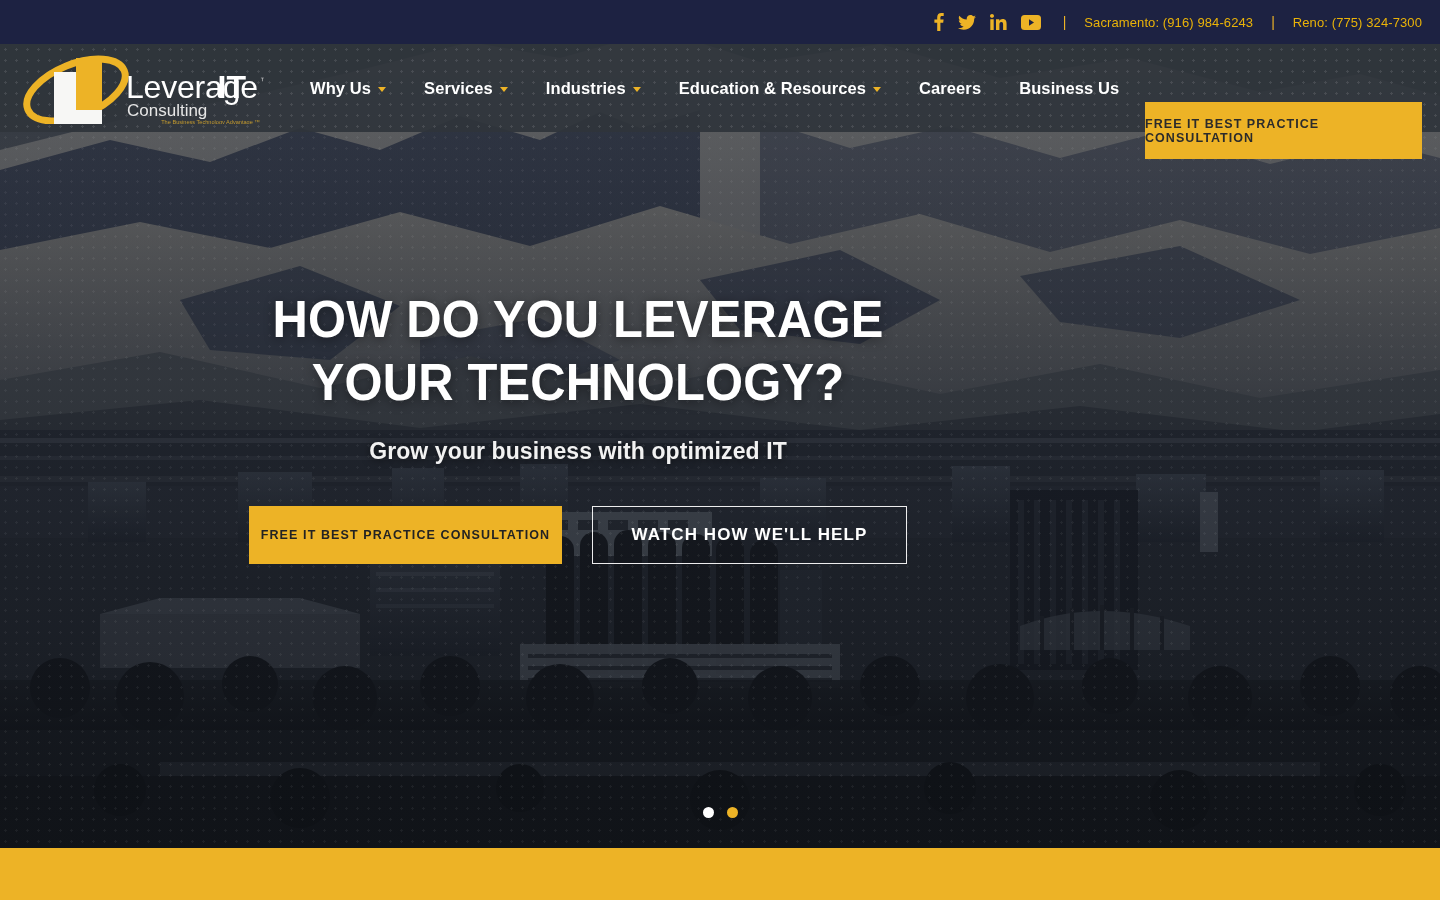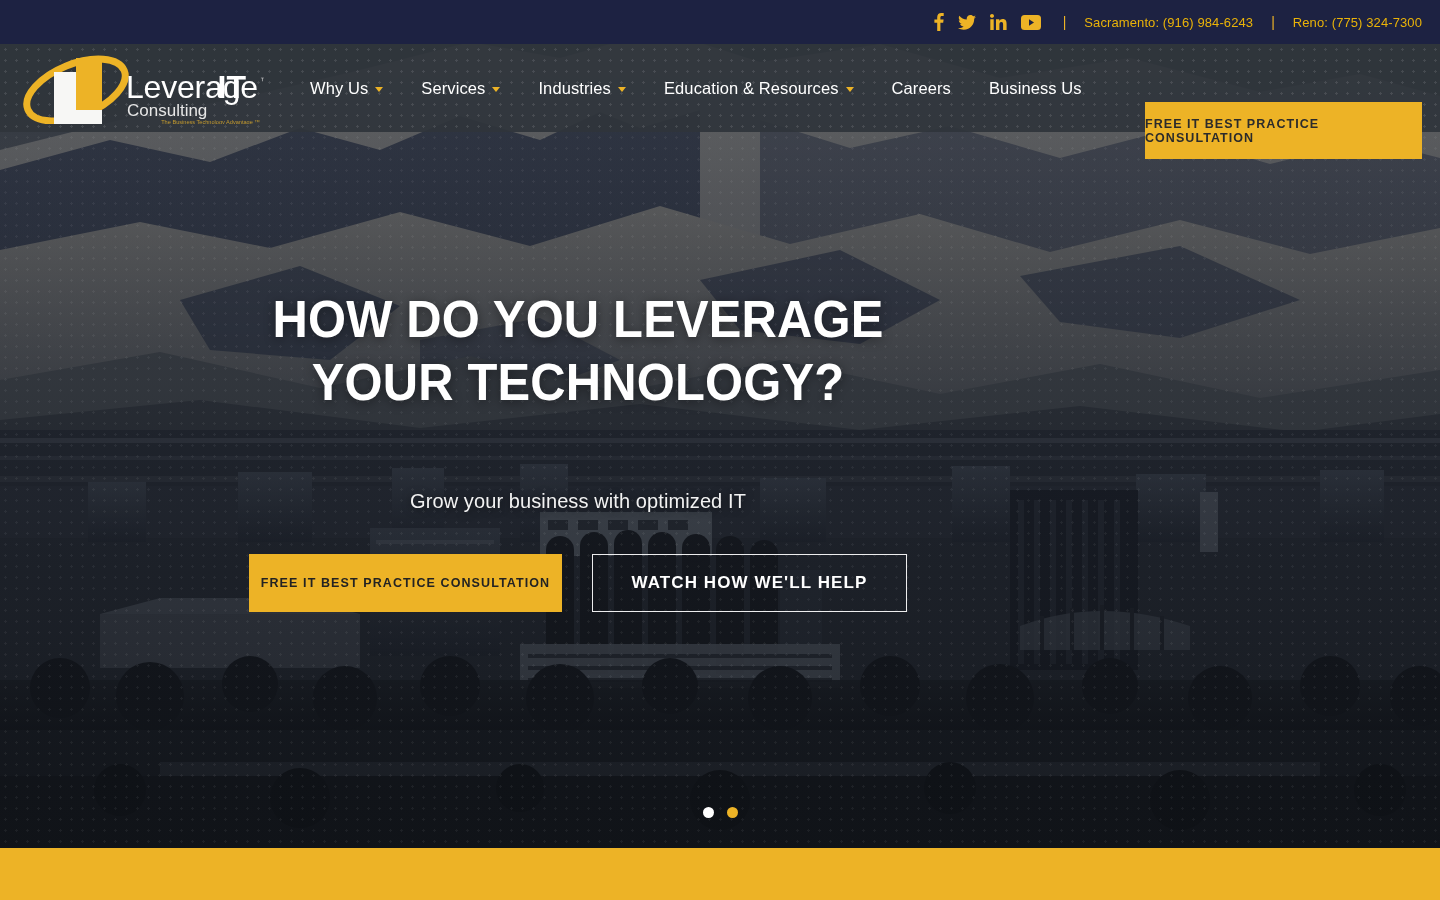--- a/index.html
+++ b/index.html
@@ -53,21 +53,21 @@
   }
 
   .logo{
     position:absolute; left:14px; top:6px; width:250px; height:74px;
     display:block; text-decoration:none;
   }
   .logo svg{ display:block; }
 
   .nav{
     position:absolute; left:310px; top:0; height:88px;
-    display:flex; align-items:center; gap:0;
+    display:flex; align-items:center; gap:0;font-weight:bold;
   }
   .nav-item{
     display:flex; align-items:center; gap:7px;
     color:#ffffff; font-size:16.5px; text-decoration:none;
     padding:0 19px; white-space:nowrap; letter-spacing:.1px;
   }
   .nav-item:first-child{ padding-left:0; }
   .caret{
     width:0;height:0;border-left:4.5px solid transparent;border-right:4.5px solid transparent;
     border-top:5px solid #edb326; display:inline-block; position:relative; top:1px;
@@ -123,22 +123,22 @@
     margin-top:288px;
     font-size:52px; line-height:1.21;
     font-weight:700; color:#ffffff; text-align:center;
     letter-spacing:.2px; text-transform:uppercase;
     font-family:"Liberation Sans", sans-serif;
     text-shadow:0 2px 12px rgba(0,0,0,.45);
     width:1100px;
     transform:scaleX(.94);
   }
   .hero-sub{
-    margin-top:76px;
-    font-size:20px; color:#f2f2f2; font-weight:400; text-align:center;
+    margin-top:24px;
+    font-size:23px; color:#f2f2f2; font-weight:700; text-align:center;
     text-shadow:0 1px 8px rgba(0,0,0,.6);
     letter-spacing:.1px;
   }
   .hero-btns{
     margin-top:41px; display:flex; gap:30px; align-items:stretch;
   }
   .btn-primary{
     width:313px; height:58px; background:#edb326; color:#232323;
     display:flex; align-items:center; justify-content:center;
     font-size:12.5px; font-weight:700; letter-spacing:1.1px;

